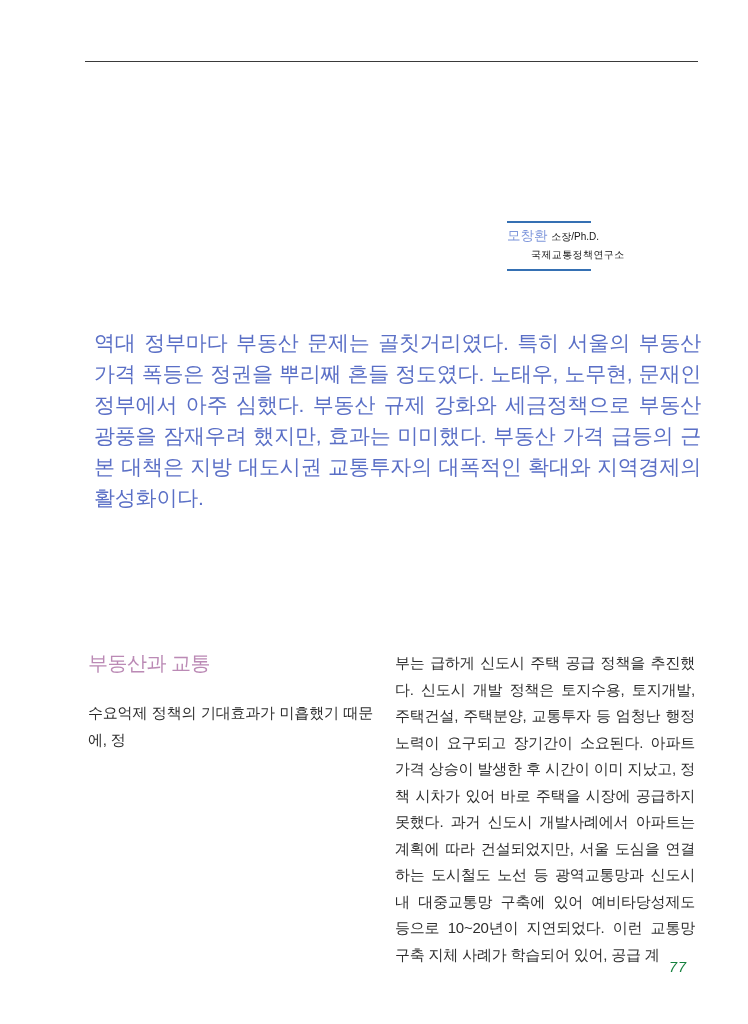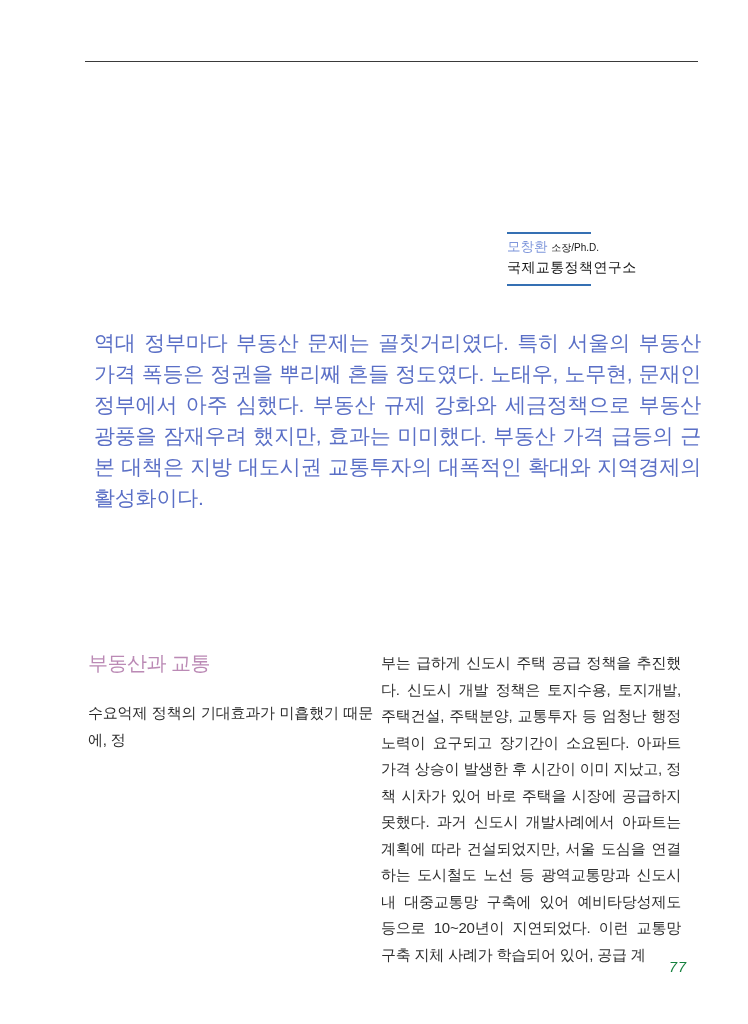--- a/index.html
+++ b/index.html
@@ -30,39 +30,39 @@
     border-top:1.6px solid #3a3a3a;height:0;
   }
   
   .title{
     position:absolute;left:84px;top:151px;margin:0;
     font-size:52px;line-height:61px;font-weight:300;
     color:var(--title-blue);letter-spacing:-1.5px;white-space:nowrap;
   }
   
   .author{
-    position:absolute;left:507px;top:232px;width:84px;
+    position:absolute;left:507px;top:221px;width:84px;
     border-top:2px solid var(--rule-blue);
     border-bottom:2px solid var(--rule-blue);
     padding:6px 0 7px;
   }
   .author-line1{white-space:nowrap;font-size:13.5px;line-height:14px;}
   .author-name{color:var(--name-blue);}
   .author-role{font-size:10px;color:#141414;}
-  .author-affil{white-space:nowrap;font-size:14px;color:#141414;margin-top:4px;letter-spacing:.4px;}
+  .author-affil{white-space:nowrap;font-size:10px;color:#141414;margin-top:4px;letter-spacing:.4px;margin-left:24px;}
   
   .lead{
     position:absolute;left:88px;width:607px;top:321px;margin:6px;
     font-size:21px;line-height:31px;color:var(--lead-blue);
     text-align:justify;word-break:break-all;letter-spacing:-.2px;
   }
   
   .columns{
     position:absolute;left:88px;top:650px;width:607px;
-    display:flex;gap:8px;
+    display:flex;gap:22px;
   }
   .col{
     font-size:15px;line-height:26.5px;color:var(--ink);
     text-align:justify;word-break:break-all;letter-spacing:-.2px;
   }
   .col-left{width:285px;}
   .col-right{width:300px;}
   .col p{margin:0;}
   .section-heading{
     margin:0 0 24px;font-size:20px;line-height:26px;font-weight:400;

